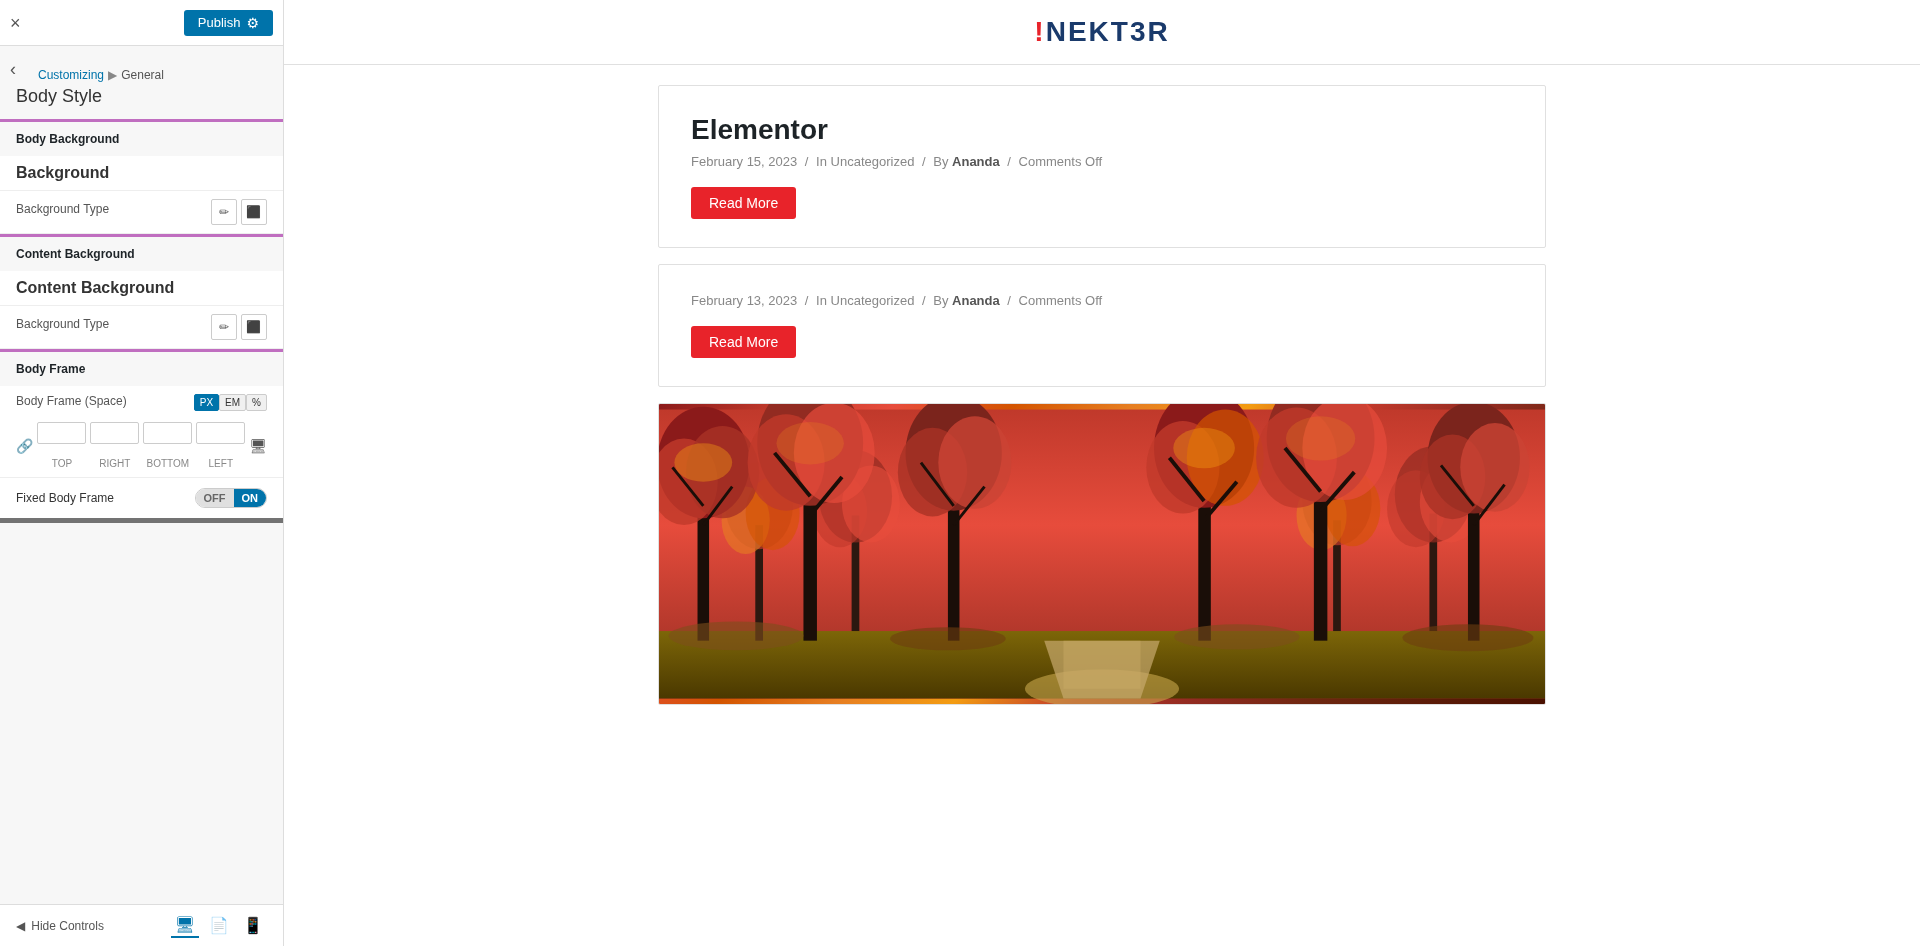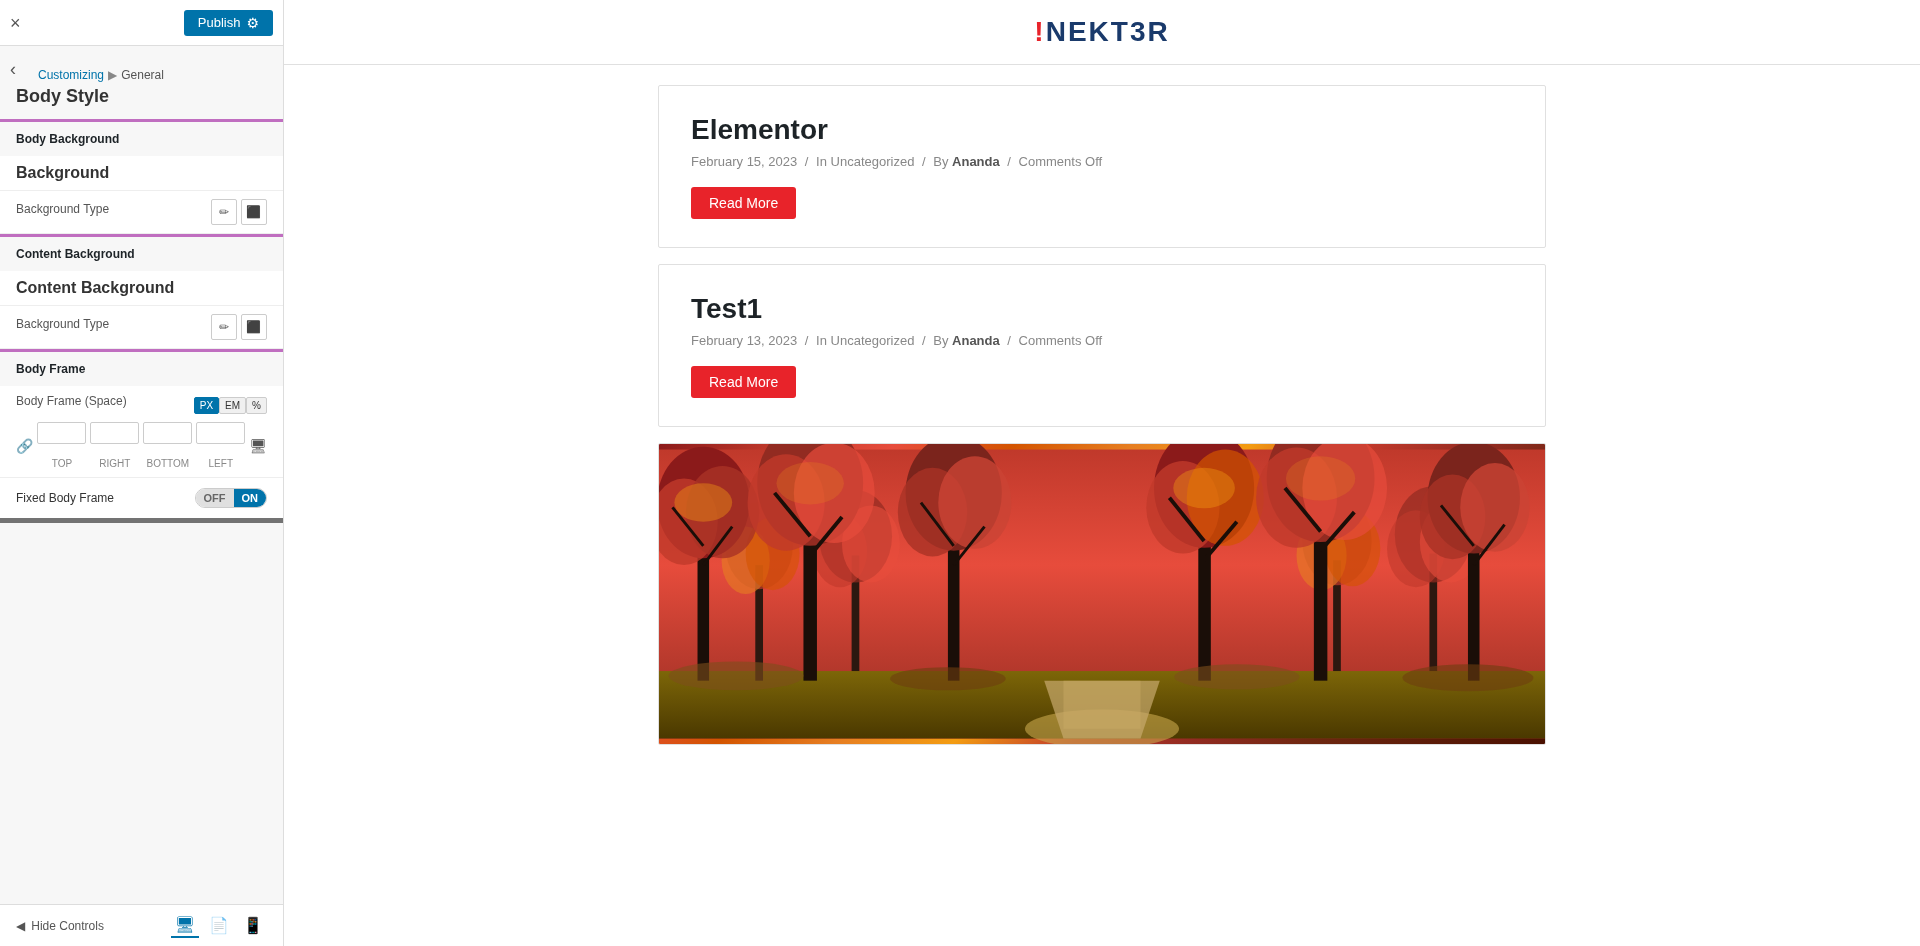--- a/index.html
+++ b/index.html
@@ -59,21 +59,21 @@
       color: #555;
       display: flex;
       align-items: center;
       gap: 4px;
     }
     .panel-breadcrumb a { color: #0073aa; text-decoration: none; cursor: pointer; }
     .panel-breadcrumb .arrow { color: #888; }
     .panel-title {
       padding: 4px 16px 12px 16px;
       font-size: 18px;
-      font-weight: 700;
+      font-weight: 400;
       color: #333;
     }
 
     
     .back-btn {
       background: none;
       border: none;
       font-size: 18px;
       cursor: pointer;
       color: #555;
@@ -130,21 +130,21 @@
       align-items: center;
       justify-content: center;
       cursor: pointer;
       font-size: 12px;
       color: #555;
     }
 
     
     .frame-unit-row {
       display: flex;
-      align-items: flex-end;
+      align-items: flex-start;
       justify-content: space-between;
       padding: 8px 16px 4px 16px;
       background: #fff;
     }
     .unit-buttons {
       display: flex;
       gap: 0;
     }
     .unit-btn {
       background: #f0f0f0;
@@ -504,21 +504,20 @@
         <span>By</span>
         <span> </span>
         <span class="author">Ananda</span>
         <span class="separator"> / </span>
         <span>Comments Off</span>
       </div>
       <button class="read-more-btn">Read More</button>
     </div>
 
     <div class="post-card">
-      <h2 class="post-title">Test1</h2>
       <div class="post-meta">
         <span>February 13, 2023</span>
         <span class="separator"> / </span>
         <span>In</span>
         <span> </span>
         <span>Uncategorized</span>
         <span class="separator"> / </span>
         <span>By</span>
         <span> </span>
         <span class="author">Ananda</span>

